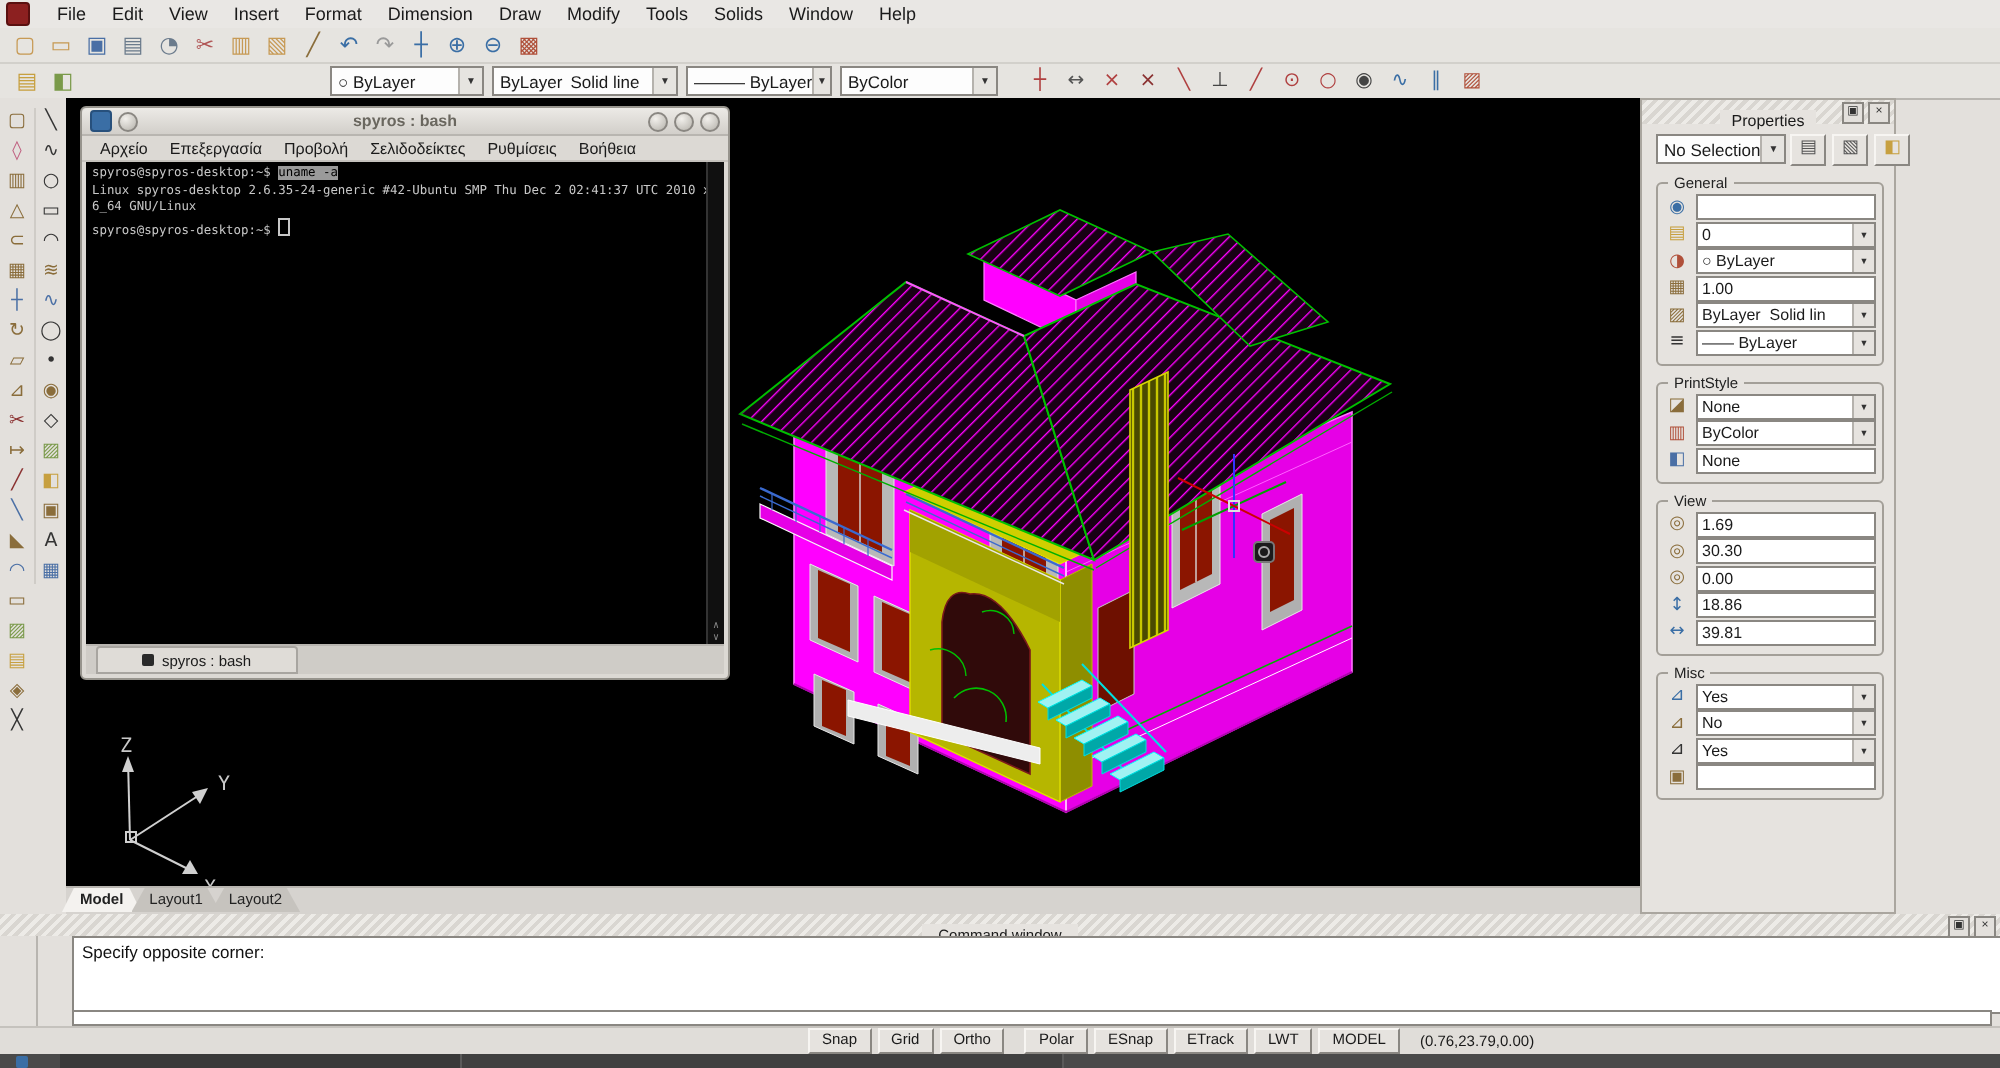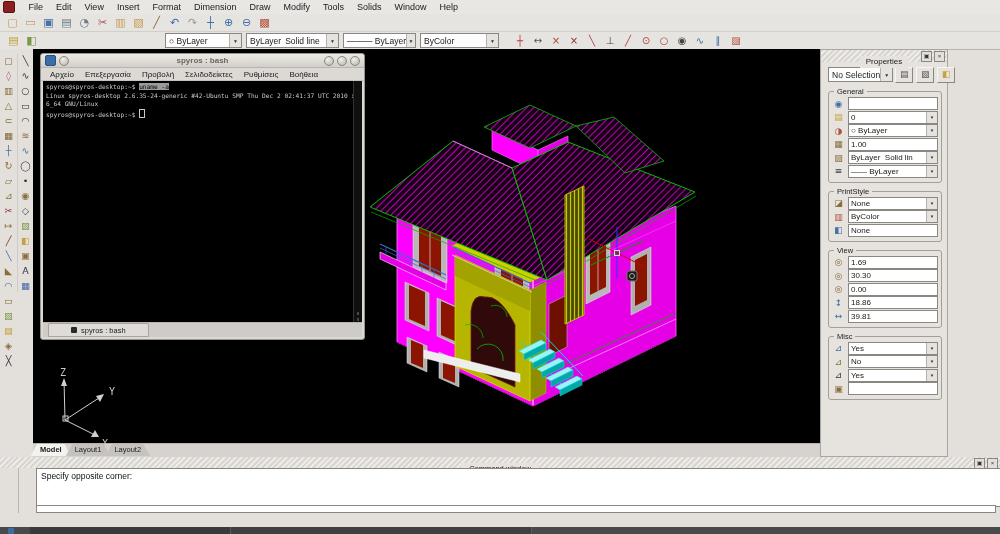--- a/index.html
+++ b/index.html
@@ -540,20 +540,33 @@
     </div>
   </div>
   <div class="cmd-side">
       <div class="grip"></div>
     </div>
   <div class="cmd-hist">
     <div>Specify opposite corner:</div>
   </div>
   <div class="cmd-input"></div>
 
+  <div class="statusbar">
+    <div style="display:flex;gap:3px;align-items:center">
+      <div class="sbtn">Snap</div>
+        <div class="sbtn">Grid</div>
+        <div class="sbtn">Ortho</div>
+        <div class="sbtn">Polar</div>
+        <div class="sbtn">ESnap</div>
+        <div class="sbtn">ETrack</div>
+        <div class="sbtn">LWT</div>
+        <div class="sbtn">MODEL</div>
+    </div>
+    <div class="scoords">(0.76,23.79,0.00)</div>
+  </div>
 
   <div class="taskbar">
     <div class="tk-icon"></div>
     <div class="tk-seg1"></div>
     <div class="tk-seg2"></div>
   </div>
 
 </div>
 
 </body></html>

